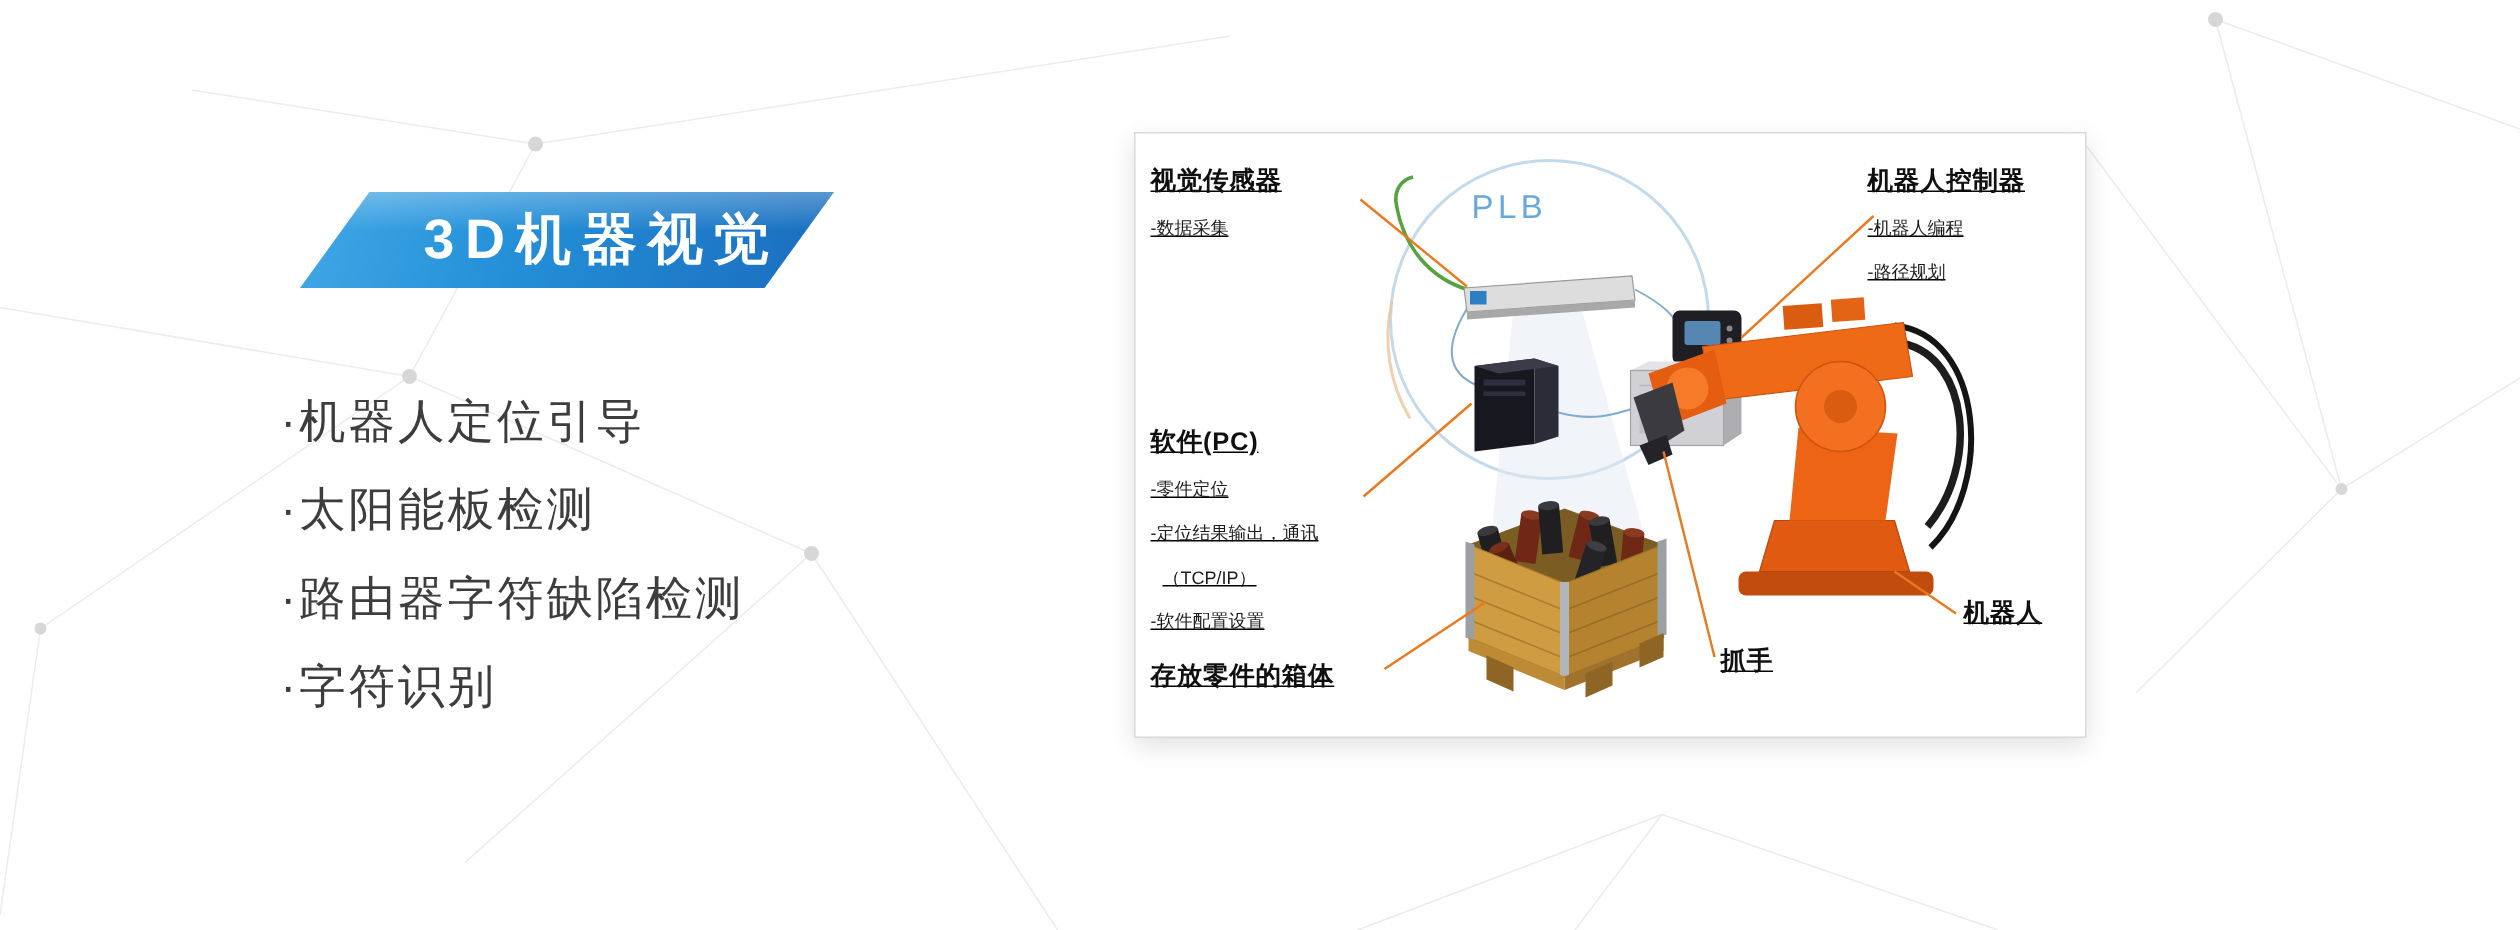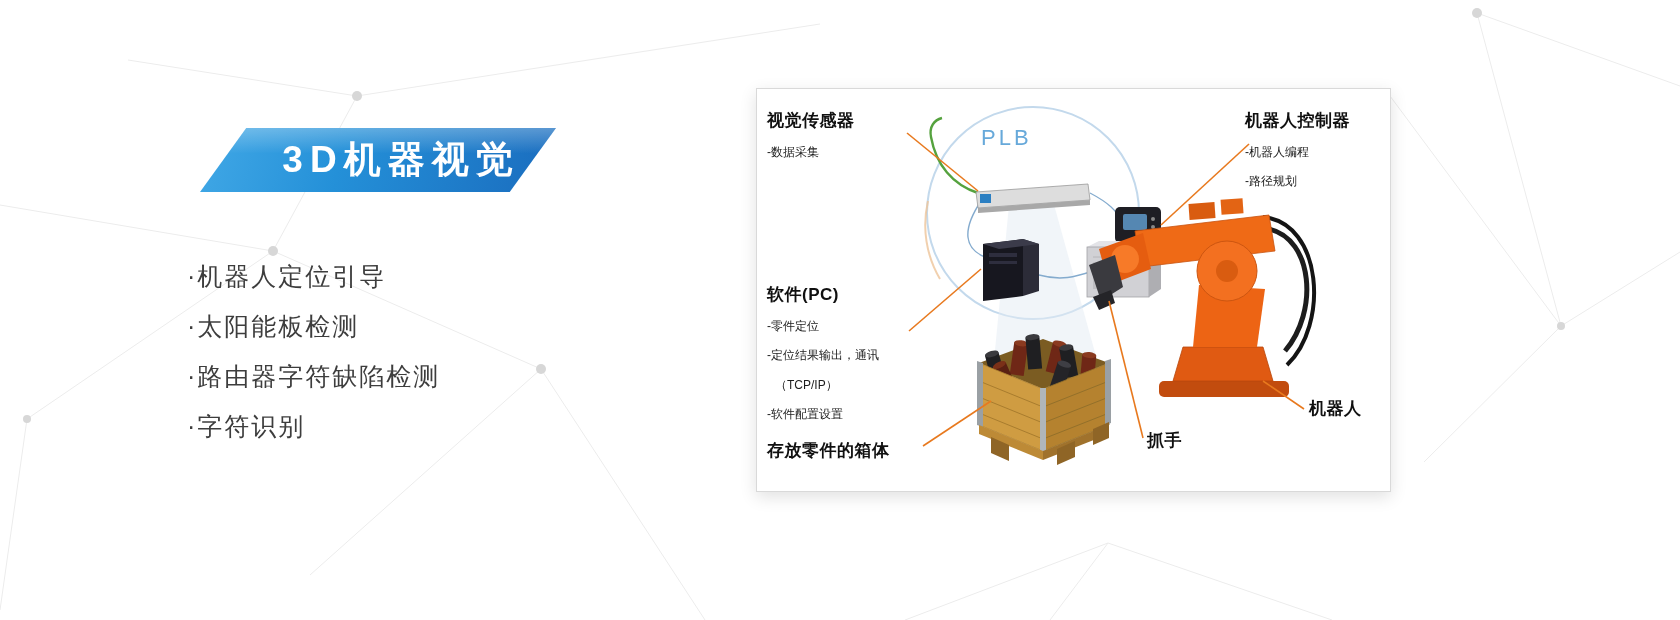--- a/index.html
+++ b/index.html
@@ -21,30 +21,30 @@
     content:""; position:absolute; inset:0;
     background:linear-gradient(180deg,rgba(255,255,255,.28),rgba(255,255,255,0) 40%);
   }
   .banner-text {
     position:relative; z-index:1; color:#fff; font-size:37px; font-weight:bold;
     letter-spacing:7px; text-indent:7px; white-space:nowrap;margin-left:39px;
   }
 
   
   .features { position:absolute; left:187px; top:260px; z-index:2; list-style:none; }
-  .features li { font-size:25px; color:#3d3d3d; margin-bottom:17px; letter-spacing:2px; white-space:nowrap; }
+  .features li { font-size:31px; color:#3d3d3d; margin-bottom:17px; letter-spacing:2px; white-space:nowrap; }
 
   
   .card {
     position:absolute; left:756px; top:88px; width:635px; height:404px; z-index:2;
     background:#fff; border:1px solid #d9d9d9; box-shadow:0 5px 16px rgba(0,0,0,.12);
   }
   .illu { position:absolute; left:0; top:0; }
 
-  .dlabel { position:absolute; z-index:3; }
+  .dlabel { position:absolute; z-index:3;text-decoration:underline; }
   .lbl-title { font-size:17px; font-weight:bold; color:#101010; letter-spacing:.5px; white-space:nowrap; }
   .lbl-sub { font-size:12px; color:#1c1c1c; line-height:1.45; margin-top:12px; white-space:nowrap; }
   .lbl-sub.indent { padding-left:8px; }
   .plb-text {
     position:absolute; left:224px; top:36px; z-index:3;
     font-size:22px; color:#67a9da; letter-spacing:3px; font-weight:500;
   }
 </style>
 </head>
 <body>

